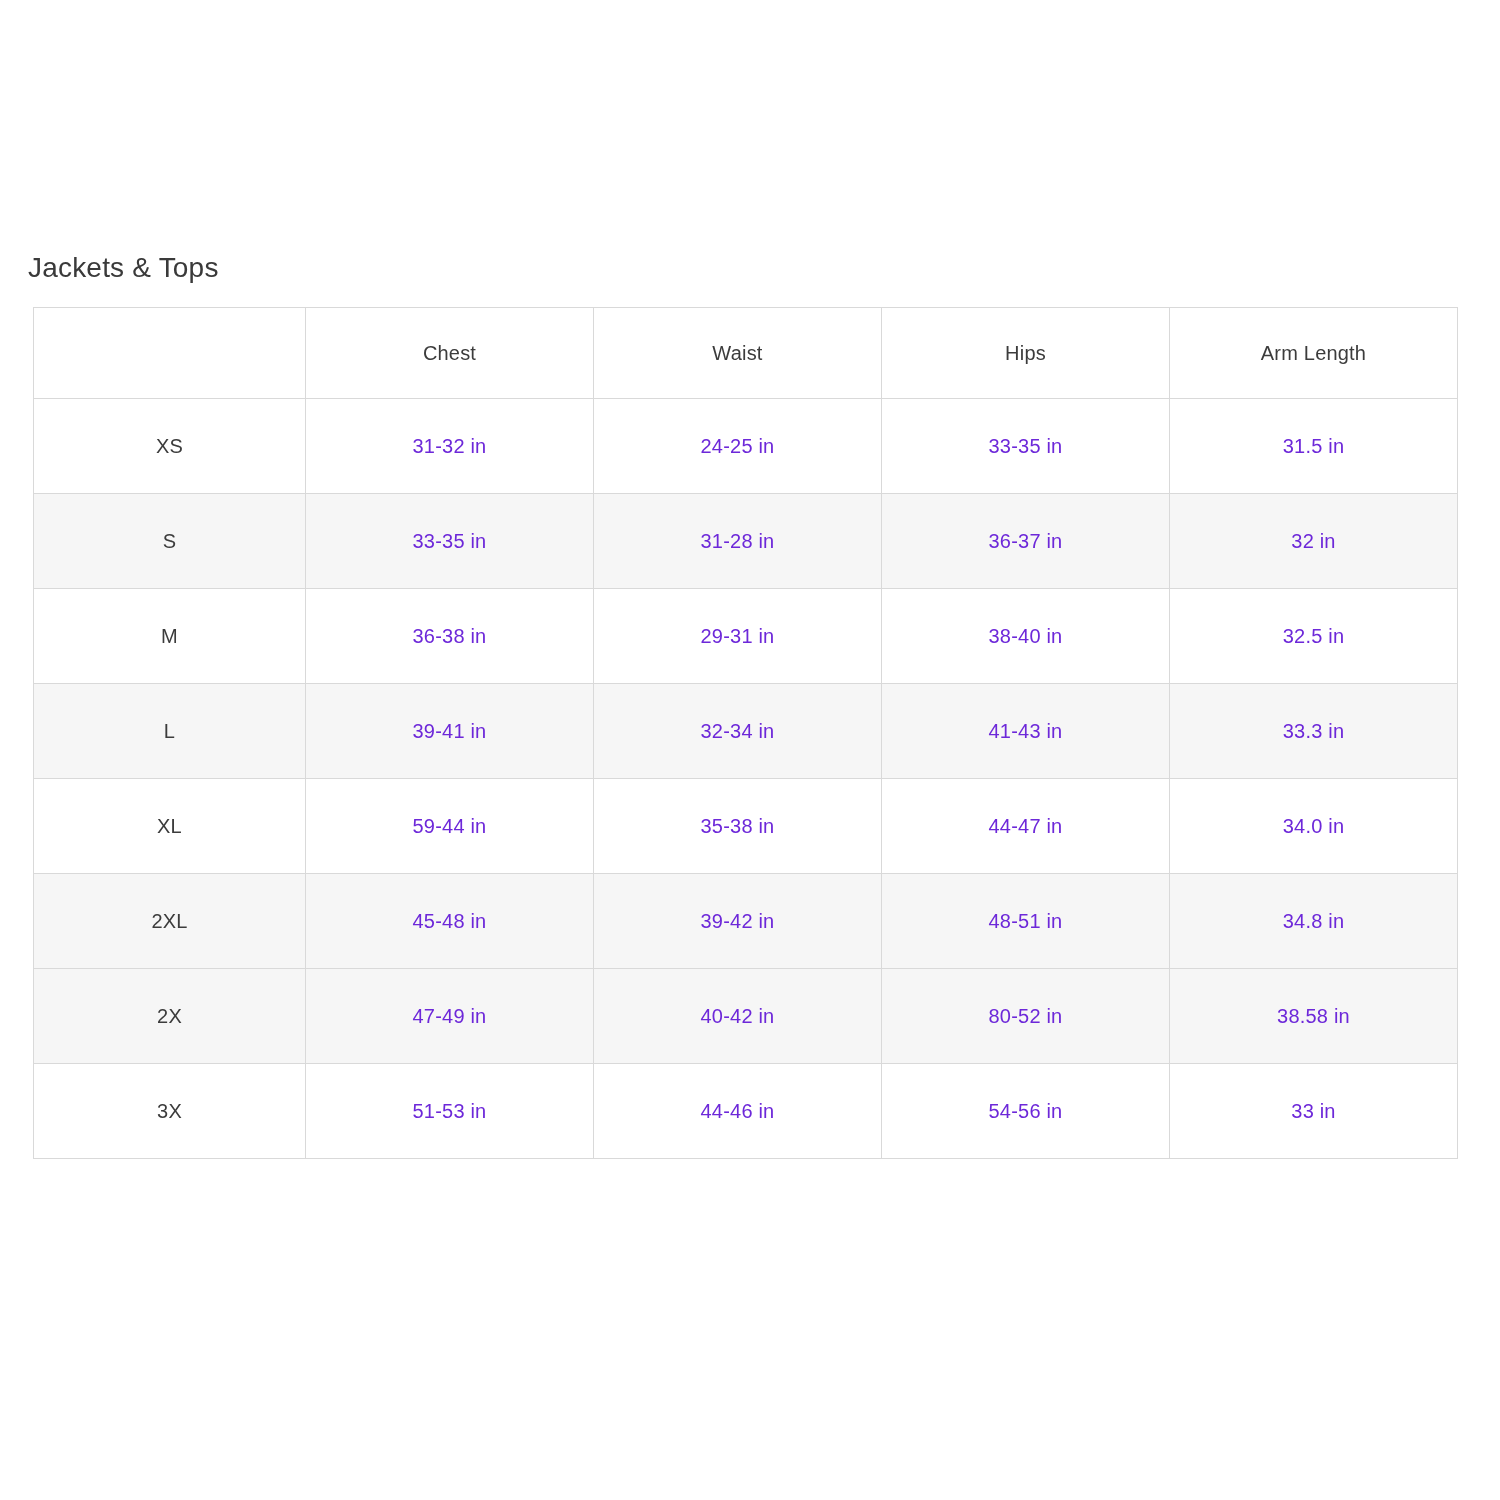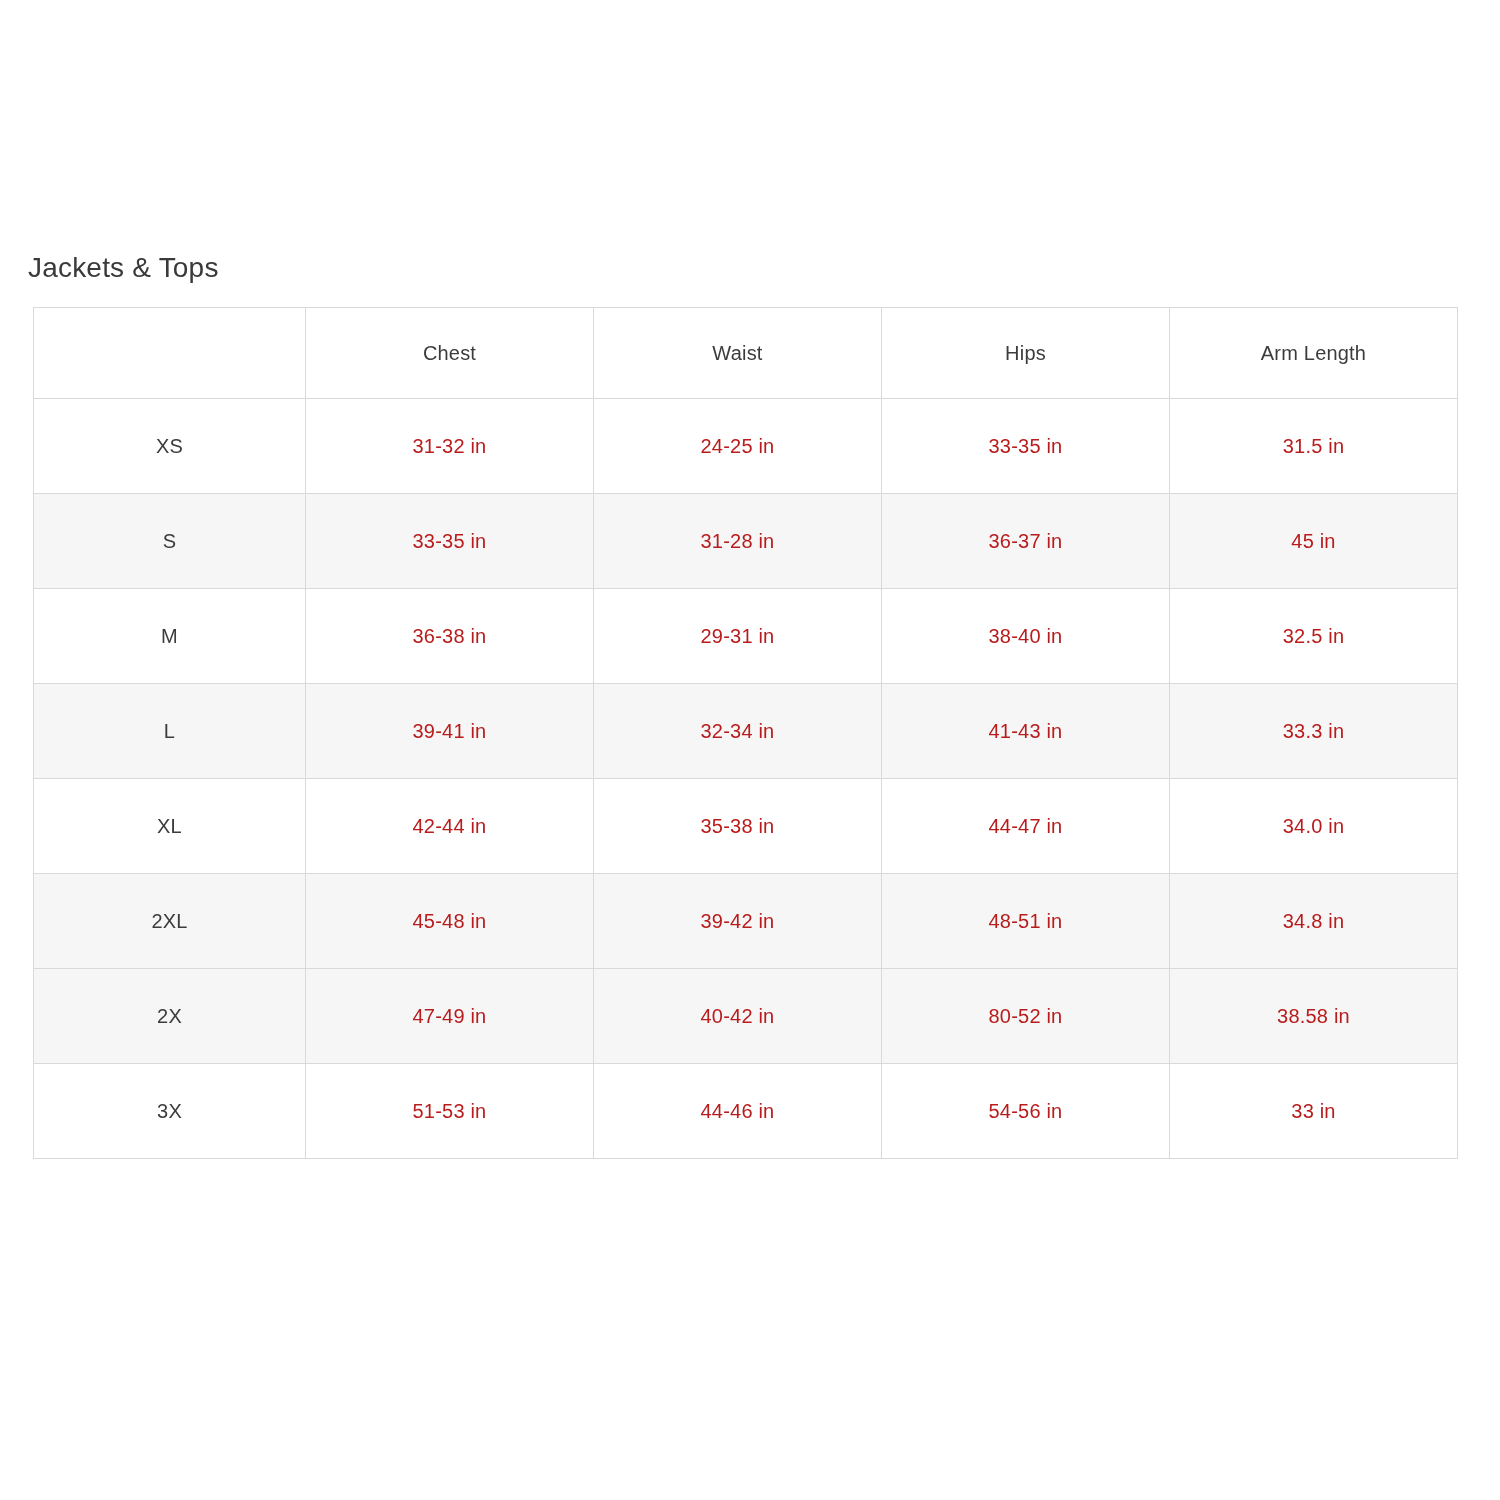--- a/index.html
+++ b/index.html
@@ -43,21 +43,21 @@
   }
   table.size-chart col.c-size  { width: 272px; }
   table.size-chart col.c-col   { width: 288px; }
   table.size-chart th,
   table.size-chart td {
     border: 1px solid #d9d9d9;
     text-align: center;
     vertical-align: middle;
     font-size: 20px;
     font-weight: 400;
-    color: #b91c1c;
+    color: #6d28d9;
     padding: 0;
     height: 94px;
     letter-spacing: 0.2px;
   }
   table.size-chart thead th {
     height: 90px;
     font-weight: 400;
     color: #3c3c3c;
     background: #ffffff;
   }
@@ -99,39 +99,39 @@
           <td>31-32 in</td>
           <td>24-25 in</td>
           <td>33-35 in</td>
           <td>31.5 in</td>
         </tr>
         <tr class="alt">
           <td>S</td>
           <td>33-35 in</td>
           <td>31-28 in</td>
           <td>36-37 in</td>
-          <td>45 in</td>
+          <td>32 in</td>
         </tr>
         <tr>
           <td>M</td>
           <td>36-38 in</td>
           <td>29-31 in</td>
           <td>38-40 in</td>
           <td>32.5 in</td>
         </tr>
         <tr class="alt">
           <td>L</td>
           <td>39-41 in</td>
           <td>32-34 in</td>
           <td>41-43 in</td>
           <td>33.3 in</td>
         </tr>
         <tr>
           <td>XL</td>
-          <td>42-44 in</td>
+          <td>59-44 in</td>
           <td>35-38 in</td>
           <td>44-47 in</td>
           <td>34.0 in</td>
         </tr>
         <tr class="alt">
           <td>2XL</td>
           <td>45-48 in</td>
           <td>39-42 in</td>
           <td>48-51 in</td>
           <td>34.8 in</td>

